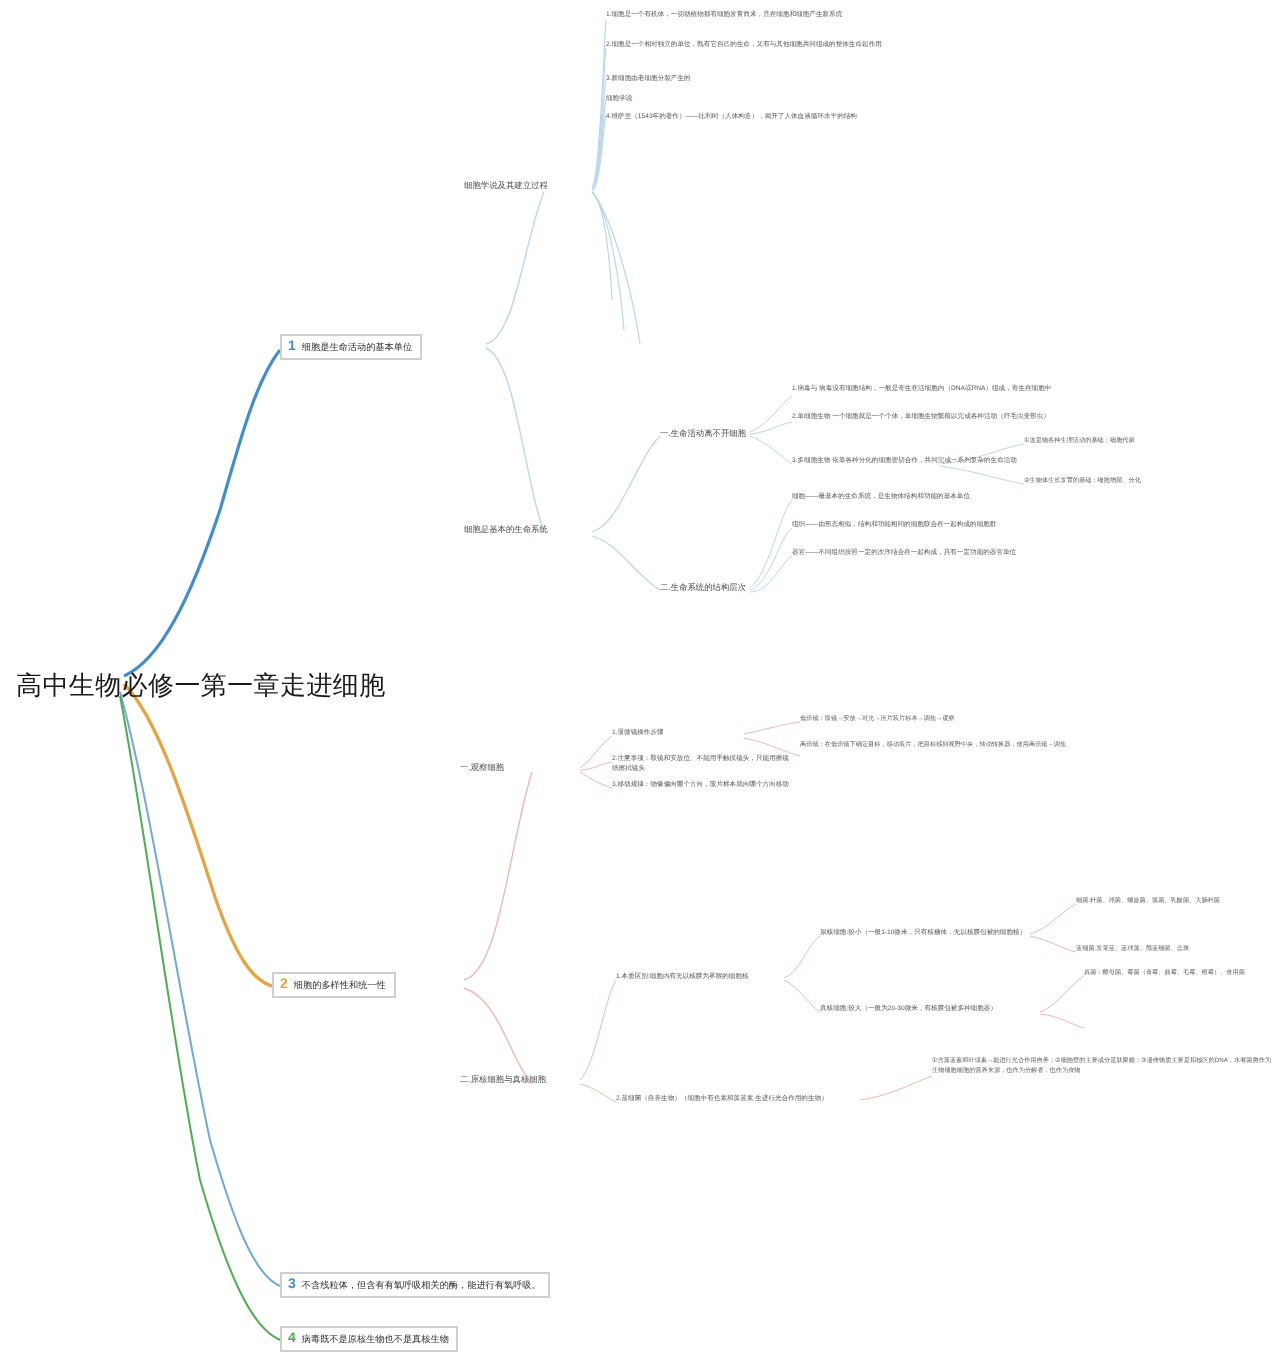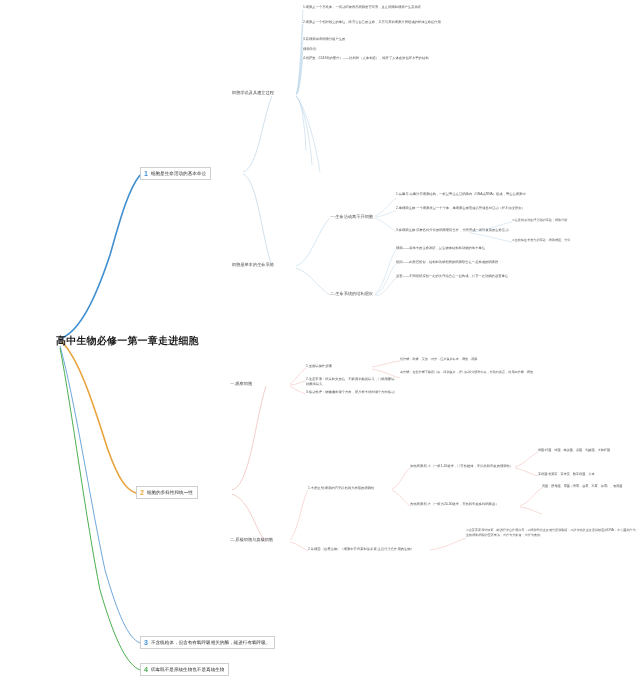--- a/index.html
+++ b/index.html
@@ -11,23 +11,23 @@
     overflow:hidden;
     position:relative;
   }
   #canvas{position:absolute;left:0;top:0;width:640px;height:684px;}
   svg.wires{position:absolute;left:0;top:0;width:640px;height:684px;pointer-events:none;}
 
   .node{position:absolute;white-space:nowrap;}
 
   
   .root{
-    font-size:10px;font-weight:bold;color:#1a1a1a;
+    font-size:13px;font-weight:normal;color:#1a1a1a;
     letter-spacing:.2px;
-    left:8px;top:334px;margin-left:48px;
+    left:8px;top:334px;
   }
 
   
   .b1{
     border:1px solid #cfcfcf;
     background:#fff;
     padding:2px 4px 2px 3px;
     font-size:4.6px;
     line-height:7px;
     display:flex;align-items:center;gap:3px;

